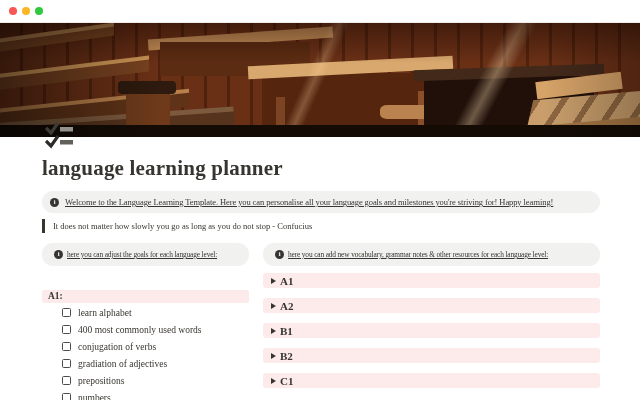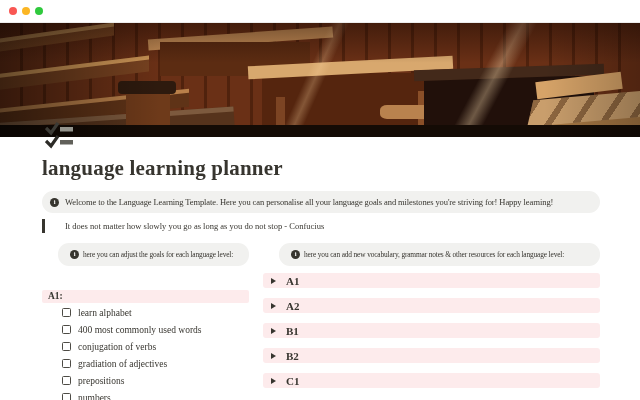--- a/index.html
+++ b/index.html
@@ -45,44 +45,44 @@
   .cover-floor { left:0; top:102px; width:640px; height:12px; background:#140b05; z-index:4; }
 
   
   .page-icon { position: absolute; left: 45px; top: 122px; z-index: 10; cursor: pointer; }
 
   
   main { padding: 0 40px 0 42px; }
   h1 { font-size: 21px; font-weight: bold; letter-spacing: .2px; padding-top: 20px; line-height: 1.05; }
 
   .callout { background: #f1f1ef; border-radius: 11px; display: flex; align-items: center;
-             white-space: nowrap; overflow: hidden; }
+             white-space: nowrap; overflow: hidden; text-decoration: underline; }
   .callout.top { margin-top: 12px; padding: 6px 8px; font-size: 8.5px; letter-spacing: -.1px; gap: 6px; }
-  .callout.small { padding: 7px 12px; font-size: 7.4px; letter-spacing: -.15px; gap: 4px; margin-left: 16px; }
+  .callout.small { padding: 7px 12px; font-size: 7.4px; letter-spacing: -.15px; gap: 4px; }
   .info-icon { flex: 0 0 auto; width: 9px; height: 9px; border-radius: 50%; background: #37352f;
                color: #fff; font-size: 6.5px; font-weight: bold; display: inline-flex;
                align-items: center; justify-content: center; line-height: 1; }
 
-  .quote { margin-top: 6px; border-left: 3px solid #37352f; padding: 2px 0 2px 20px;
+  .quote { margin-top: 6px; border-left: 3px solid #37352f; padding: 2px 0 2px 8px;
            font-size: 8.5px; white-space: nowrap; }
 
   .columns { display: flex; gap: 14px; margin-top: 10px; }
   .col-left { width: 207px; flex: 0 0 auto; }
   .col-right { flex: 1 1 auto; }
 
   .level-header { background: #fdebec; border-radius: 2px; margin-top: 24px; padding: 1px 6px;
                   font-size: 9.5px; font-weight: bold; height: 13px; line-height: 11px; }
   .todo-list { margin-top: 4px; }
   .todo-row { display: flex; align-items: center; gap: 7px; height: 11px; margin: 0 0 6px 20px;
               font-size: 9.5px; }
   .checkbox { flex: 0 0 auto; width: 9px; height: 9px; border: 1px solid #4d4b45; border-radius: 1.5px;
               background: #fff; cursor: pointer; }
 
   .toggle-row { background: #fdebec; border-radius: 3px; height: 15px; margin-top: 10px;
-                display: flex; align-items: center; gap: 10px; padding-left: 8px;
+                display: flex; align-items: center; gap: 4px; padding-left: 8px;
                 font-size: 11px; font-weight: bold; cursor: pointer; text-align: center; }
   .toggle-row.first { margin-top: 7px; }
   .tri { width: 0; height: 0; border-left: 5px solid #37352f;
          border-top: 3.5px solid transparent; border-bottom: 3.5px solid transparent; }
 </style>
 </head>
 <body>
 
 <div class="titlebar">
   <span class="dot" style="background:#f95753"></span>

